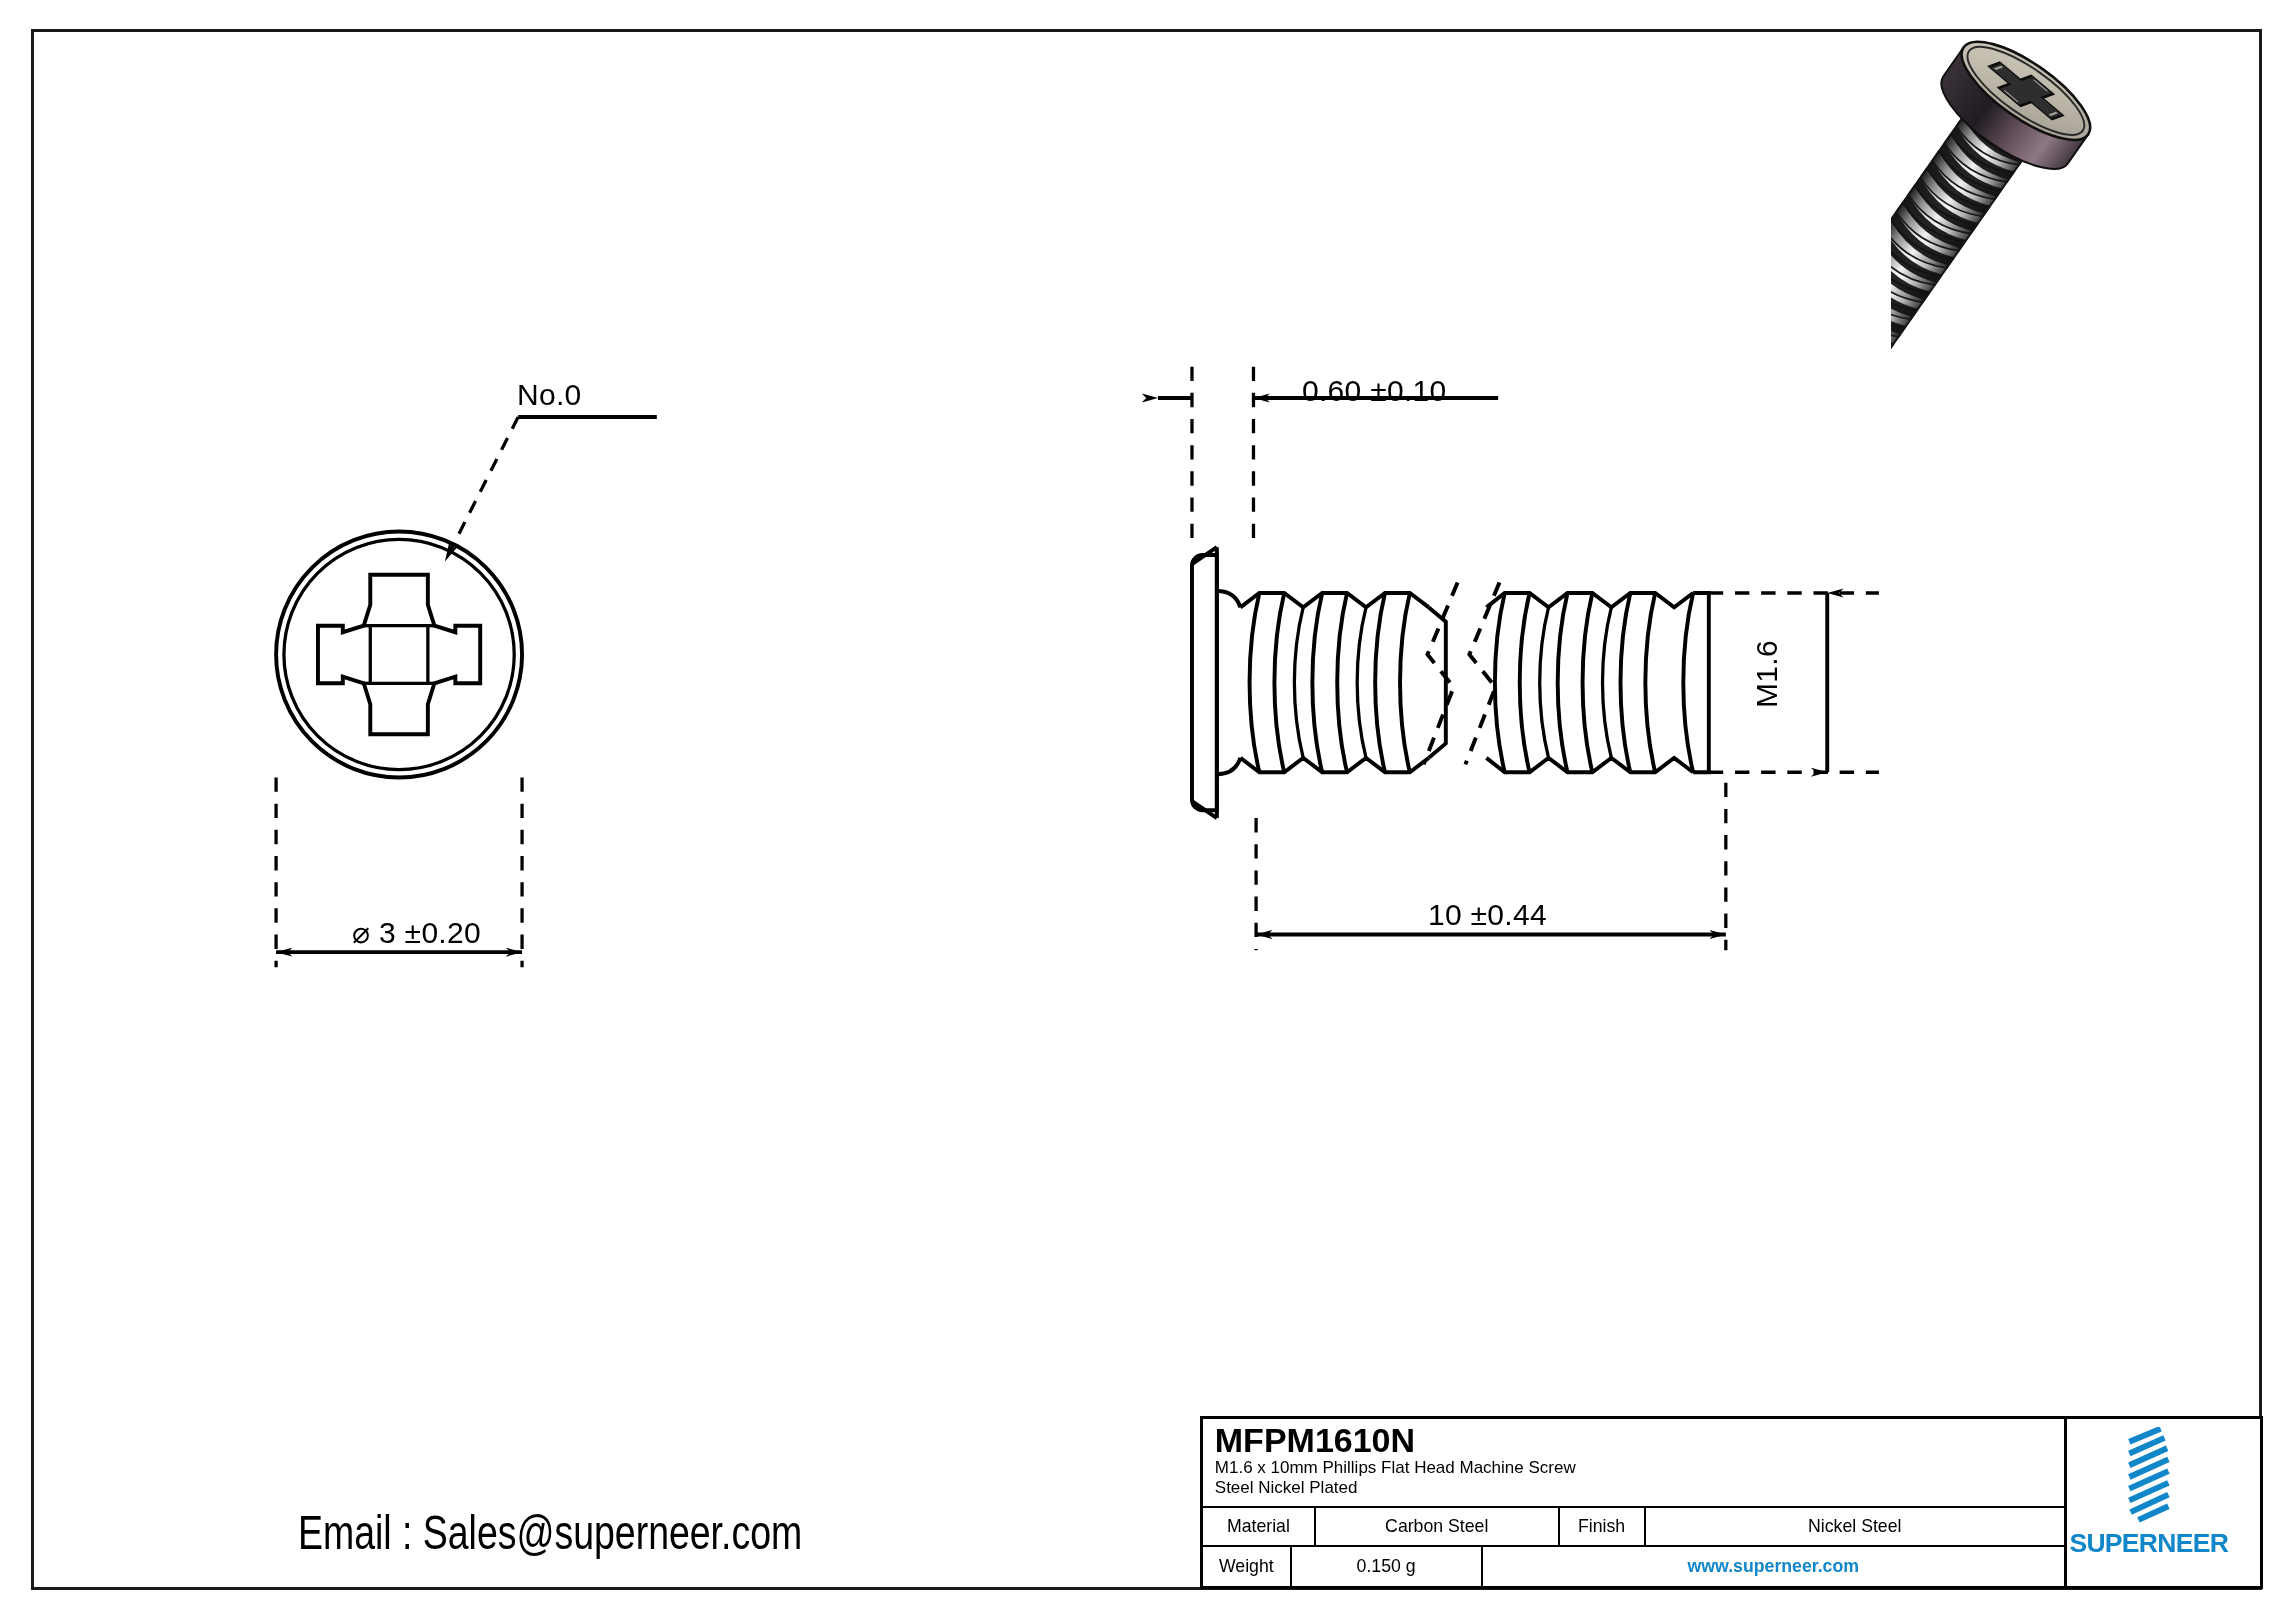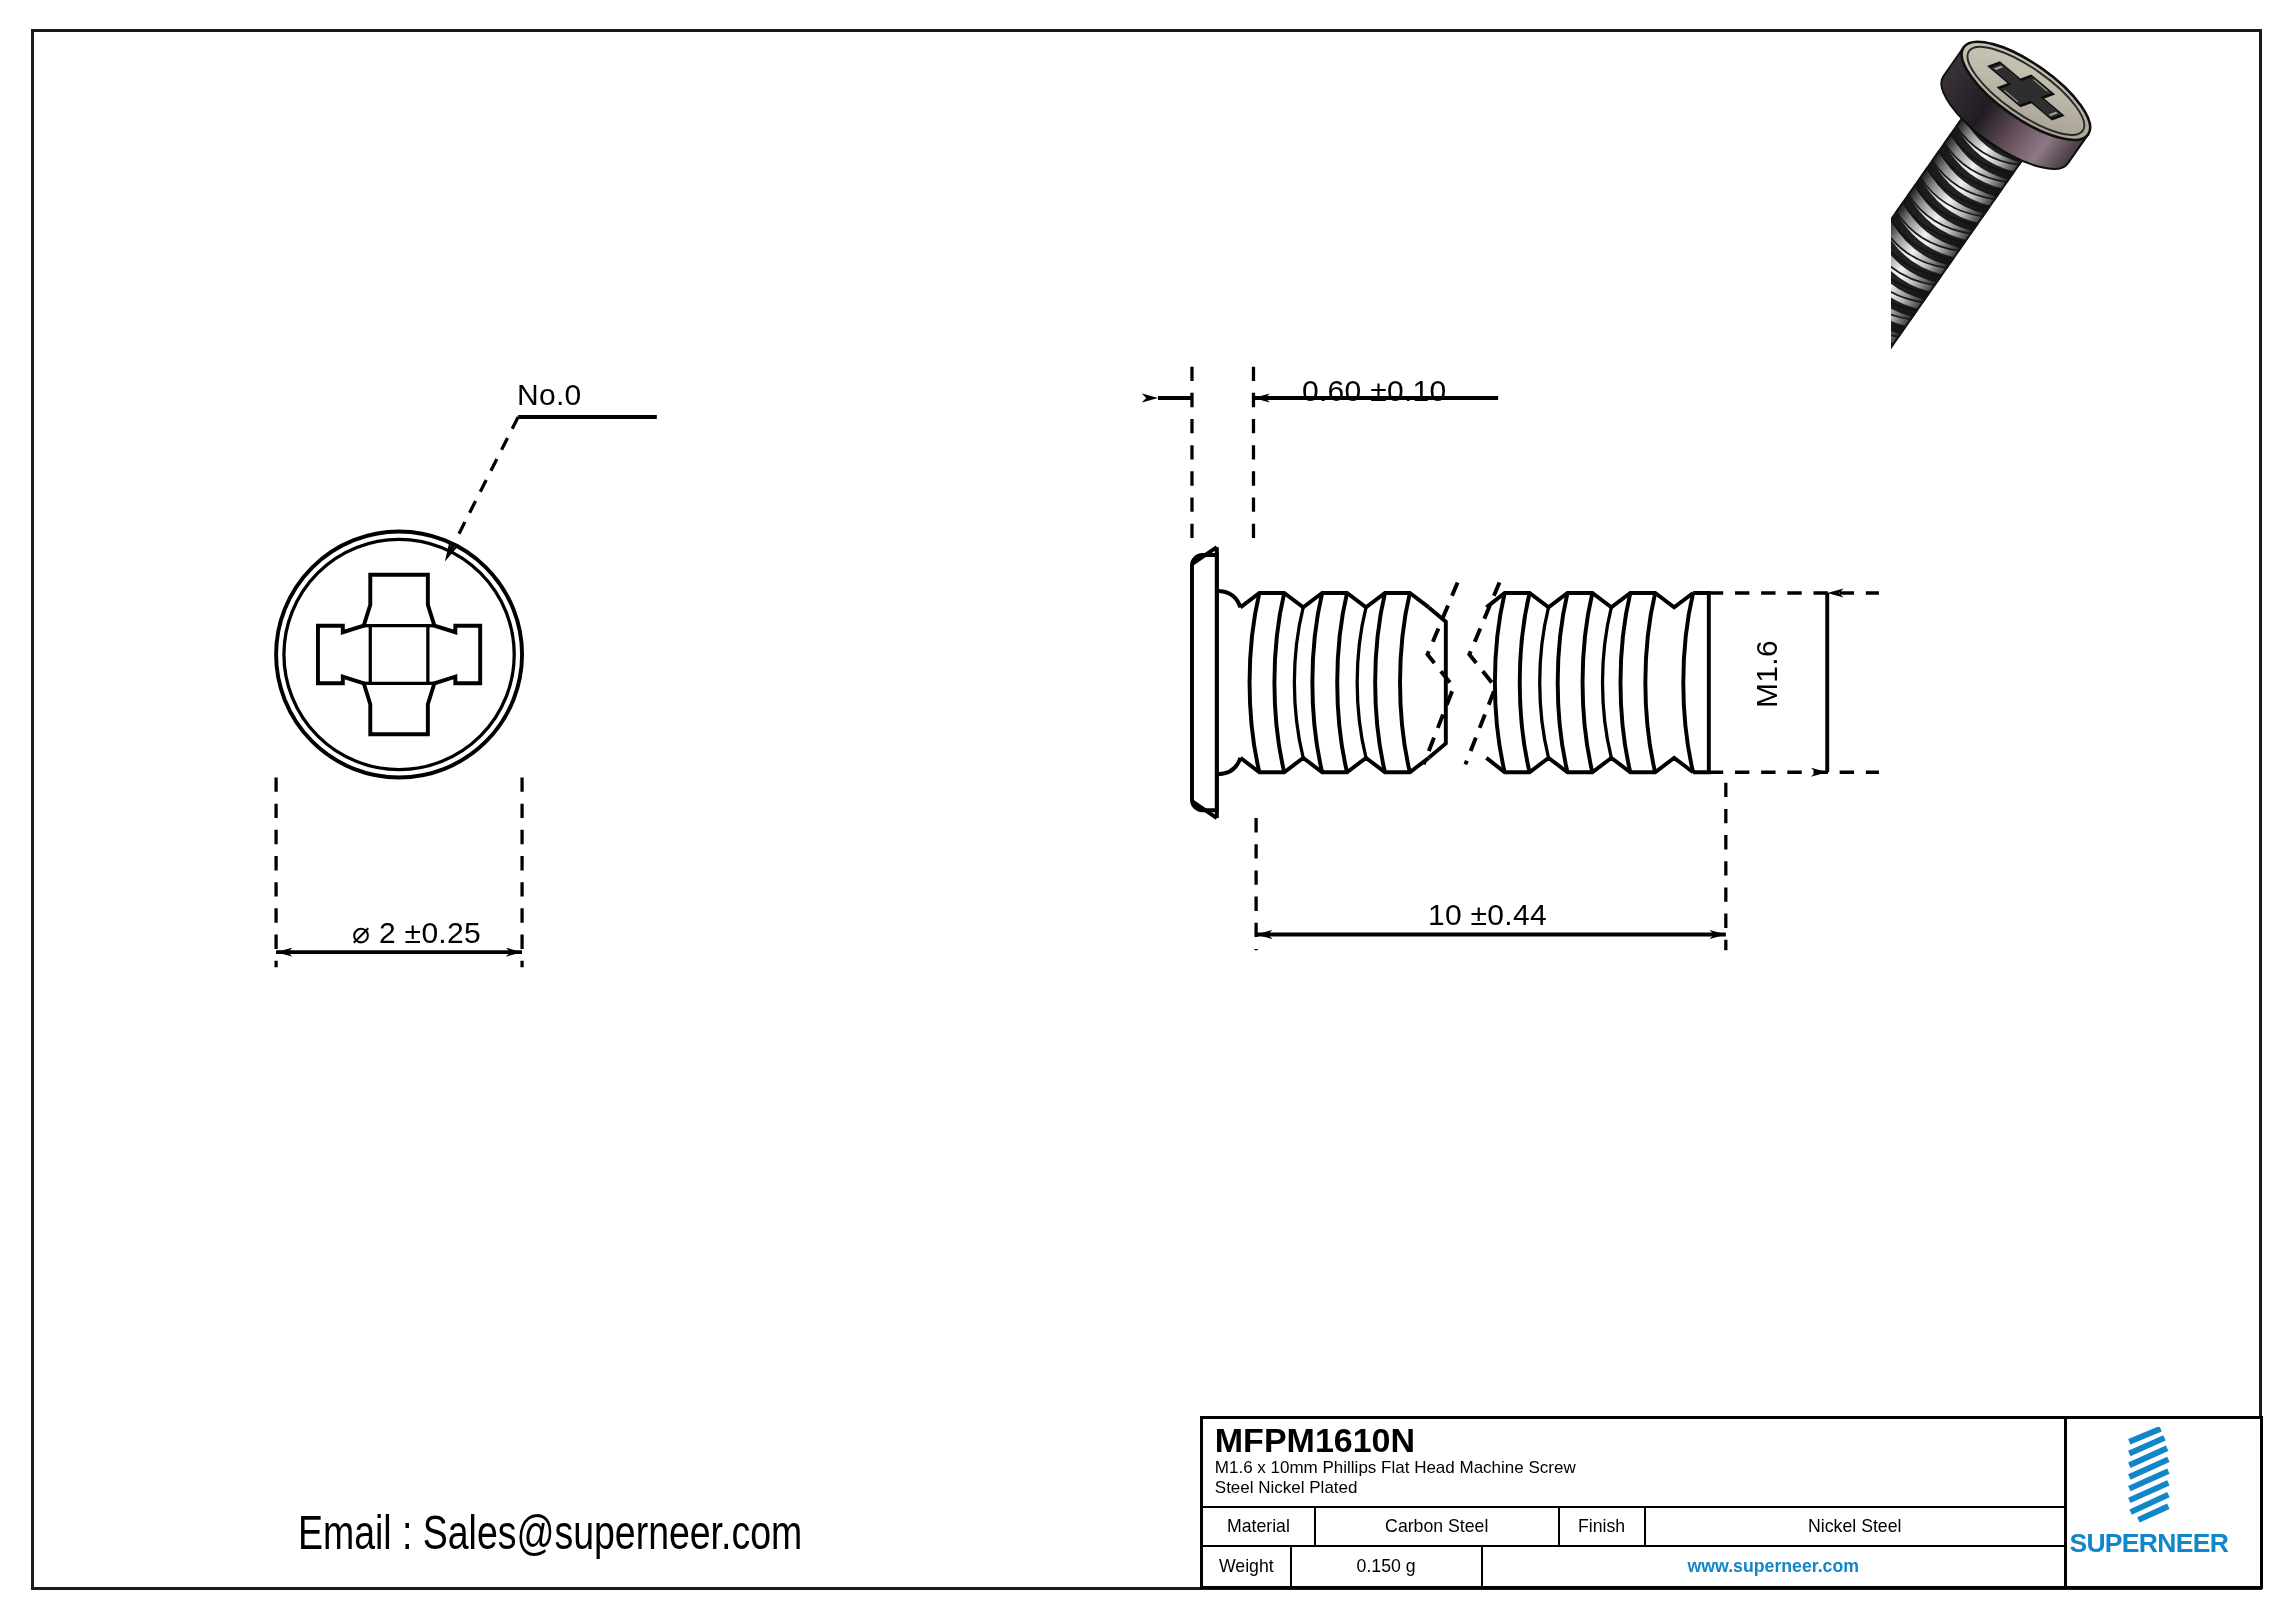--- a/index.html
+++ b/index.html
@@ -339,21 +339,21 @@
     </g>
 
     <g stroke="#000" fill="none">
       <line x1="2612" y1="906" x2="2872" y2="906" stroke-width="5" stroke-dasharray="22,18"></line>
       <line x1="2612" y1="1180" x2="2872" y2="1180" stroke-width="5" stroke-dasharray="22,18"></line>
       <line x1="2793" y1="906" x2="2793" y2="1180" stroke-width="6" marker-start="url(#arrVT)" marker-end="url(#arrVB)"></line>
     </g>
   </svg>
 
   <div class="dimtext" id="lbl-no0">No.0</div>
-  <div class="dimtext" id="lbl-dia">⌀ 2 ±0.25</div>
+  <div class="dimtext" id="lbl-dia">⌀ 3 ±0.20</div>
   <div class="dimtext" id="lbl-headthk">0.60 ±0.10</div>
   <div class="dimtext" id="lbl-length">10 ±0.44</div>
   <div class="dimtext" id="lbl-thread">M1.6</div>
 
   <svg id="screw3d" viewBox="0 0 620 600">
     <g transform="translate(206,128) rotate(35)">
 
       <g>
         <rect x="-56" y="40" width="112" height="432" fill="url(#gShank)"></rect>
 

